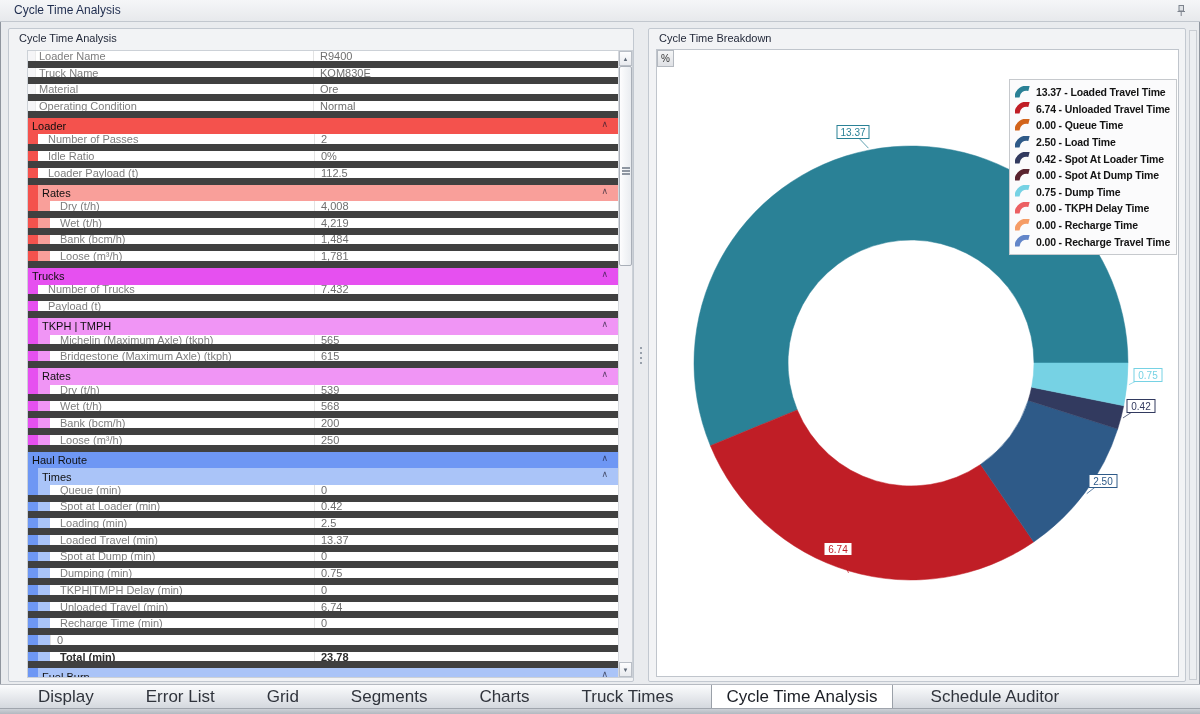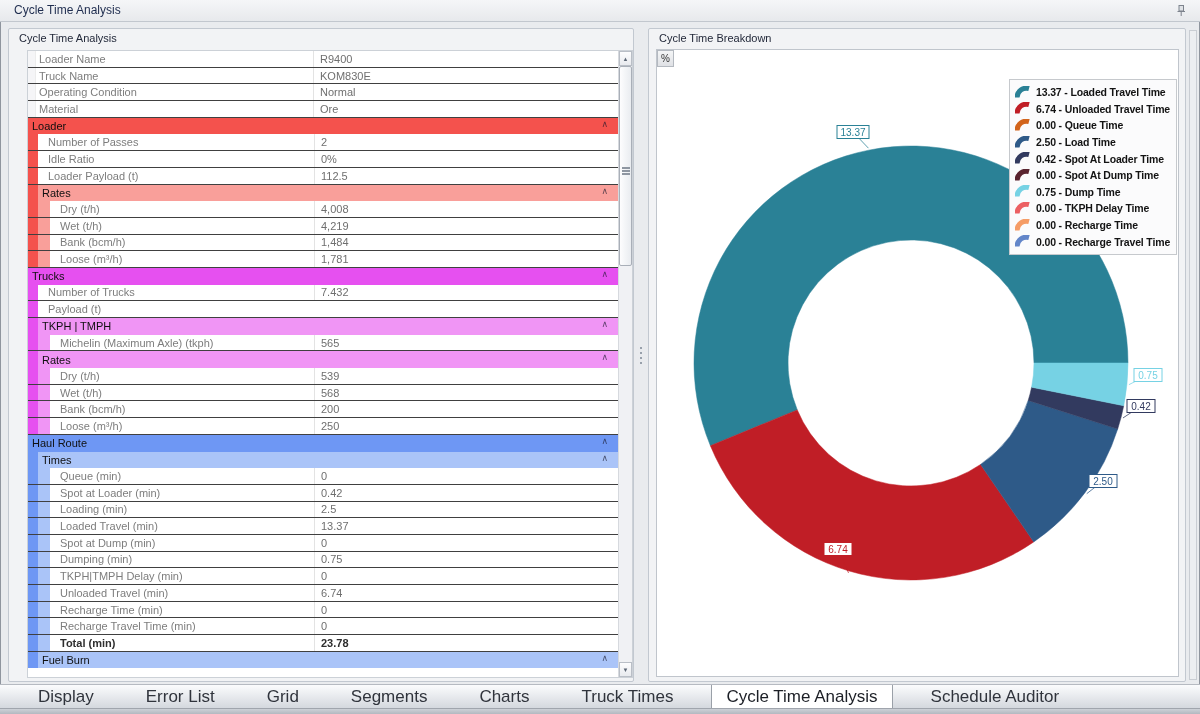--- a/index.html
+++ b/index.html
@@ -17,21 +17,21 @@
   .groupbox { position:absolute; background:#f2f3f5; border:1px solid #c2c8d0; border-radius:2px; }
   .groupbox .caption { position:absolute; left:10px; top:3px; font-size:11px; color:#23293a; }
   #left-group  { left:8px;  top:28px; width:626px; height:654px; }
   #right-group { left:648px; top:28px; width:538px; height:654px; }
 
   
   #grid { position:absolute; left:18px; top:21px; width:606px; height:628px;
           background:#fff; border:1px solid #ccd1d7; }
   #grid-rows { position:absolute; left:0; top:0; right:14px; bottom:0; overflow:hidden; }
   .row { display:flex; height:16.7px; align-items:stretch; font-size:11px; }
-  .row.prop { border-bottom:1px solid #404040; background:#fff;text-align:right; }
+  .row.prop { border-bottom:7px solid #404040; background:#fff;text-align:right; }
   .bar { flex:none; }
   .gutter { flex:none; width:8px; background:#f5f5f7; border-right:1px solid #ececec; }
   .namecell { flex:none; display:flex; align-items:center; color:#7d7d7d; overflow:hidden; white-space:nowrap; }
   .valuecell { flex:1; display:flex; align-items:center; padding-left:6px; color:#6f6f6f;
                border-left:1px solid #e3e3e3; overflow:hidden; white-space:nowrap; }
   .row.bold .namecell, .row.bold .valuecell { color:#2e2e2e; font-weight:bold; }
   .row.header { color:#101010;justify-content:center; }
   .hdrbody { flex:1; display:flex; align-items:center; padding-left:4px; position:relative; }
   .chevron { position:absolute; right:10px; top:1px; font-size:9px; color:rgba(20,20,40,.65); cursor:pointer; }
 
@@ -97,27 +97,27 @@
           <div class="namecell" style="width: 277px; padding-left: 3px;">Loader Name</div>
           <div class="valuecell">R9400</div>
         </div>
         <div class="row prop">
           <div class="gutter"></div>
           <div class="namecell" style="width: 277px; padding-left: 3px;">Truck Name</div>
           <div class="valuecell">KOM830E</div>
         </div>
         <div class="row prop">
           <div class="gutter"></div>
+          <div class="namecell" style="width: 277px; padding-left: 3px;">Material</div>
+          <div class="valuecell">Ore</div>
+        </div>
+        <div class="row prop">
+          <div class="gutter"></div>
           <div class="namecell" style="width: 277px; padding-left: 3px;">Operating Condition</div>
           <div class="valuecell">Normal</div>
-        </div>
-        <div class="row prop">
-          <div class="gutter"></div>
-          <div class="namecell" style="width: 277px; padding-left: 3px;">Material</div>
-          <div class="valuecell">Ore</div>
         </div>
         <div class="row header">
           <div class="hdrbody" style="background: rgb(244, 82, 77);">
             <span>Loader</span>
             <span class="chevron">∧</span>
           </div>
         </div>
         <div class="row prop">
           <div class="bar" style="width: 10px; background: rgb(244, 82, 77);"></div>
           <div class="namecell" style="width: 276px; padding-left: 10px;">Number of Passes</div>
@@ -185,20 +185,26 @@
             <span>TKPH | TMPH</span>
             <span class="chevron">∧</span>
           </div>
         </div>
         <div class="row prop">
           <div class="bar" style="width: 10px; background: rgb(230, 80, 240);"></div>
           <div class="bar" style="width: 12px; background: rgb(240, 149, 245);"></div>
           <div class="namecell" style="width: 264px; padding-left: 10px;">Michelin (Maximum Axle) (tkph)</div>
           <div class="valuecell">565</div>
         </div>
+        <div class="row prop">
+          <div class="bar" style="width: 10px; background: rgb(230, 80, 240);"></div>
+          <div class="bar" style="width: 12px; background: rgb(240, 149, 245);"></div>
+          <div class="namecell" style="width: 264px; padding-left: 10px;">Bridgestone (Maximum Axle) (tkph)</div>
+          <div class="valuecell">615</div>
+        </div>
         <div class="row header">
           <div class="bar" style="width: 10px; background: rgb(230, 80, 240);"></div>
           <div class="hdrbody" style="background: rgb(240, 149, 245);">
             <span>Rates</span>
             <span class="chevron">∧</span>
           </div>
         </div>
         <div class="row prop">
           <div class="bar" style="width: 10px; background: rgb(230, 80, 240);"></div>
           <div class="bar" style="width: 12px; background: rgb(240, 149, 245);"></div>
@@ -286,21 +292,20 @@
         </div>
         <div class="row prop">
           <div class="bar" style="width: 10px; background: rgb(110, 151, 244);"></div>
           <div class="bar" style="width: 12px; background: rgb(170, 196, 248);"></div>
           <div class="namecell" style="width: 264px; padding-left: 10px;">Recharge Time (min)</div>
           <div class="valuecell">0</div>
         </div>
         <div class="row prop">
           <div class="bar" style="width: 10px; background: rgb(110, 151, 244);"></div>
           <div class="bar" style="width: 12px; background: rgb(170, 196, 248);"></div>
-          <div class="namecell" style="width: 264px; padding-left: 10px;">Recharge Travel Time (min)</div>
           <div class="valuecell">0</div>
         </div>
         <div class="row prop bold">
           <div class="bar" style="width: 10px; background: rgb(110, 151, 244);"></div>
           <div class="bar" style="width: 12px; background: rgb(170, 196, 248);"></div>
           <div class="namecell" style="width: 264px; padding-left: 10px;">Total (min)</div>
           <div class="valuecell">23.78</div>
         </div>
         <div class="row header">
           <div class="bar" style="width: 10px; background: rgb(110, 151, 244);"></div>

